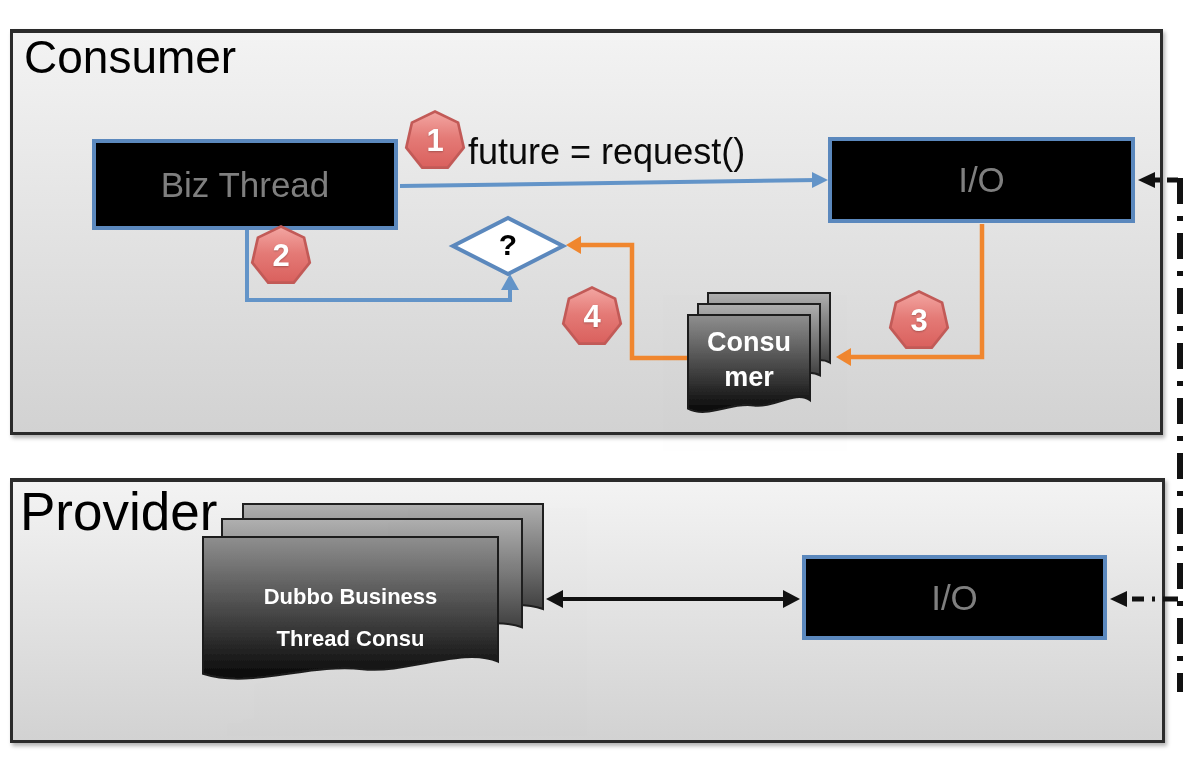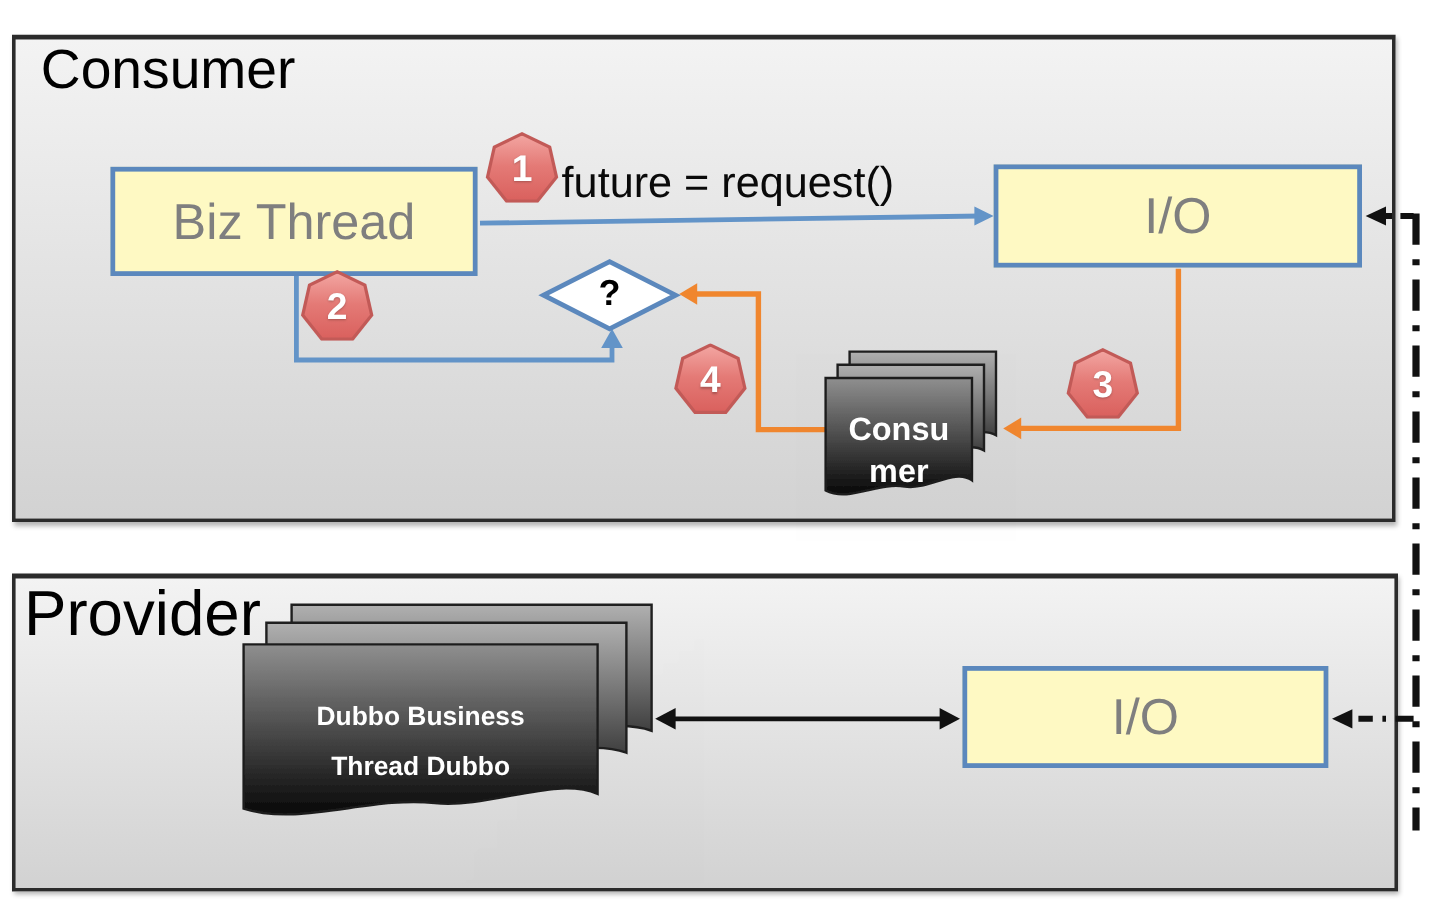--- a/index.html
+++ b/index.html
@@ -11,27 +11,27 @@
     position:absolute;box-sizing:border-box;
     border:3px solid var(--panel-border);
     background:linear-gradient(180deg,#f3f3f3 0%,#e4e4e4 45%,#d2d2d2 100%);
     box-shadow:2px 3px 4px rgba(0,0,0,0.30);
   }
   #consumer-panel{left:10px;top:29px;width:1153px;height:406px;border-top-width:4px;}
   #provider-panel{left:10px;top:478px;width:1155px;height:265px;border-top-width:4px;}
   .panel-title{
     position:absolute;color:#000;font-size:46px;font-weight:500;letter-spacing:0px;
   }
-  #consumer-title{left:34px;top:30px;}
+  #consumer-title{left:24px;top:30px;}
   #provider-title{left:20px;top:481px;font-size:53px;}
   .node-box{
-    position:absolute;box-sizing:border-box;background:#fef9c3;
+    position:absolute;box-sizing:border-box;background:#000000;
     border:4px solid var(--box-border);
     display:flex;align-items:center;justify-content:center;
-    color:var(--box-text);font-size:42px;
+    color:var(--box-text);font-size:35px;
   }
   #biz-thread-box{left:92px;top:139px;width:306px;height:91px;}
   #io-consumer-box{left:828px;top:137px;width:307px;height:86px;}
   #io-provider-box{left:802px;top:555px;width:305px;height:85px;}
   svg#overlay{position:absolute;left:0;top:0;pointer-events:none;}
   .flow-label{
     position:absolute;color:#0a0a0a;font-size:36px;font-weight:500;white-space:nowrap;
   }
   #request-label{left:468px;top:131px;}
   #future-get-label{left:292px;top:271px;}
@@ -55,21 +55,21 @@
   }
   .badge-num{color:#fff;font-size:31px;font-weight:bold;text-shadow:0 1px 2px rgba(0,0,0,0.25);}
   #badge-1{left:404px;top:110px;}
   #badge-2{left:250px;top:225px;}
   #badge-3{left:888px;top:290px;}
   #badge-4{left:561px;top:286px;}
   .stack-label{
     position:absolute;display:flex;flex-direction:column;align-items:center;justify-content:center;
     color:#ffffff;font-weight:bold;text-align:center;
   }
-  #consumer-stack-label{left:688px;top:316px;width:122px;height:88px;font-size:27px;line-height:35px;margin-top:16px;}
+  #consumer-stack-label{left:688px;top:316px;width:122px;height:88px;font-size:27px;line-height:35px;}
   #provider-stack-label{left:203px;top:568px;width:295px;height:100px;font-size:22px;line-height:42px;}
   
   .blue-line{stroke:var(--line-blue);stroke-width:4;fill:none;}
   .blue-head{fill:var(--line-blue);stroke:none;}
   .orange-line{stroke:var(--line-orange);stroke-width:4.5;fill:none;}
   .orange-head{fill:var(--line-orange);stroke:none;}
   .black-line{stroke:var(--line-black);stroke-width:4;fill:none;}
   .black-head{fill:var(--line-black);stroke:none;}
   .dashed{stroke-width:5;}
   .dashdot{stroke-width:6;}
@@ -176,16 +176,16 @@
       <span class="badge-num">4</span>
     </div>
   </div>
 
   <div class="stack-label" id="consumer-stack-label">
     <span>Consu</span>
     <span>mer</span>
   </div>
   <div class="stack-label" id="provider-stack-label">
     <span>Dubbo Business</span>
-    <span>Thread Dubbo</span>
+    <span>Thread Consu</span>
   </div>
 
 </div>
 
 </body></html>

